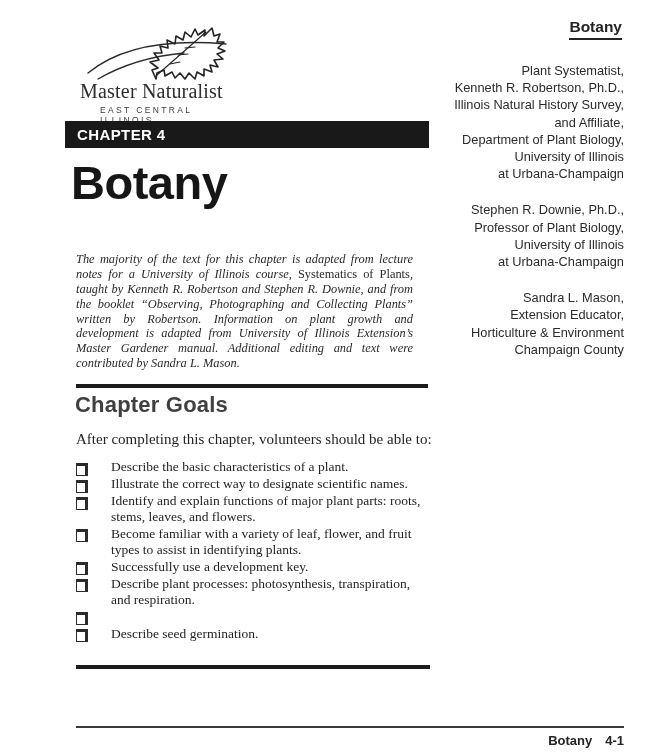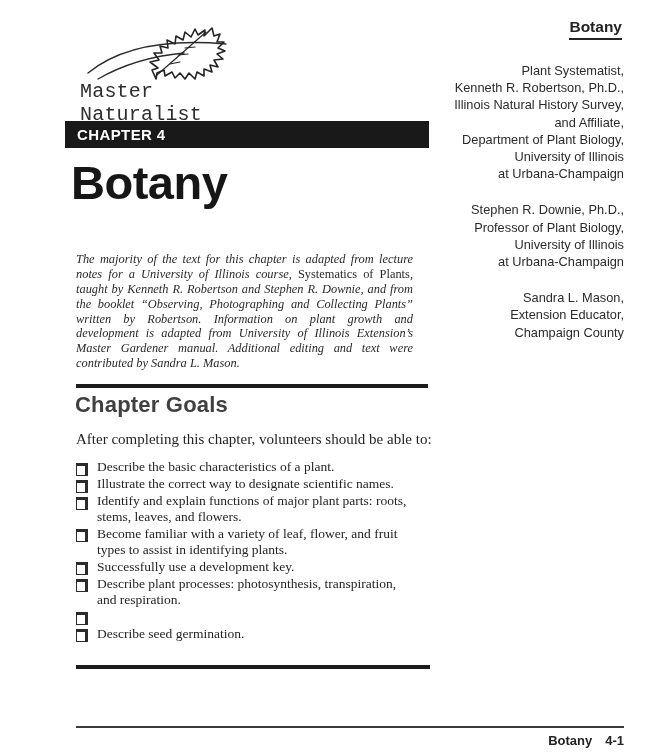--- a/index.html
+++ b/index.html
@@ -10,21 +10,21 @@
   
   .runhead{
     position:absolute;top:18px;right:40px;
     font-family:"Liberation Sans",sans-serif;font-weight:bold;font-size:15.5px;
     border-bottom:2.5px solid #232323;padding-bottom:2px;color:#232323;
   }
   
   .logo{position:absolute;left:80px;top:22px;width:165px;}
   .logo svg{display:block;margin-left:4px;}
   .logo-name{
-    font-family:Liberation Mono, monospace;font-size:20px;color:#2e2e2e;
+    font-family:Liberation Serif, serif;font-size:20px;color:#2e2e2e;
     letter-spacing:.2px;margin-top:-2px;
   }
   .logo-sub{
     font-family:"Liberation Sans",sans-serif;font-size:8.5px;color:#3a3a3a;
     letter-spacing:2.35px;margin-top:2px;margin-left:20px;
   }
   
   .chapterbar{
     position:absolute;left:65px;top:121px;width:352px;height:27px;
     background:#191919;color:#ffffff;
@@ -62,21 +62,21 @@
   }
   .goals-lead{
     position:absolute;left:76px;top:431px;width:380px;
     font-size:15px;color:#242424;
   }
   .goals-list{
     position:absolute;left:76px;top:459px;width:386px;
     list-style:none;margin:0;padding:0;
     font-size:13.5px;line-height:16.2px;color:#242424;
   }
-  .goals-list li{display:flex;align-items:flex-start;margin:0 0 .5px 0;}
+  .goals-list li{display:flex;align-items:flex-start;margin:0 0 .5px 0;gap:14px;}
   .checkbox{
     flex:0 0 auto;width:8px;height:9px;margin:3.5px 9px 0 0;
     border:1px solid #2b2b2b;border-top-width:3px;border-right-width:3px;
   }
   .goal-text{white-space:pre-line;}
   
   .footer-rule{position:absolute;left:76px;top:726px;width:548px;height:2px;background:#3a3a3a;}
   .footer{
     position:absolute;top:733px;right:38px;display:flex;gap:13px;
     font-family:"Liberation Sans",sans-serif;font-weight:bold;font-size:13px;color:#232323;
@@ -130,20 +130,21 @@
     </div>
     <div class="block">
       <div>Stephen R. Downie, Ph.D.,</div>
       <div>Professor of Plant Biology,</div>
       <div>University of Illinois</div>
       <div>at Urbana-Champaign</div>
     </div>
     <div class="block">
       <div>Sandra L. Mason,</div>
       <div>Extension Educator,</div>
+      <div>Horticulture &amp; Environment</div>
       <div>Champaign County</div>
     </div>
   </div>
 
   <div class="rule-thick goals-rule-top"></div>
   <div class="goals-head">Chapter Goals</div>
   <div class="goals-lead">After completing this chapter, volunteers should be able to:</div>
 
   <ul class="goals-list">
     <li>

